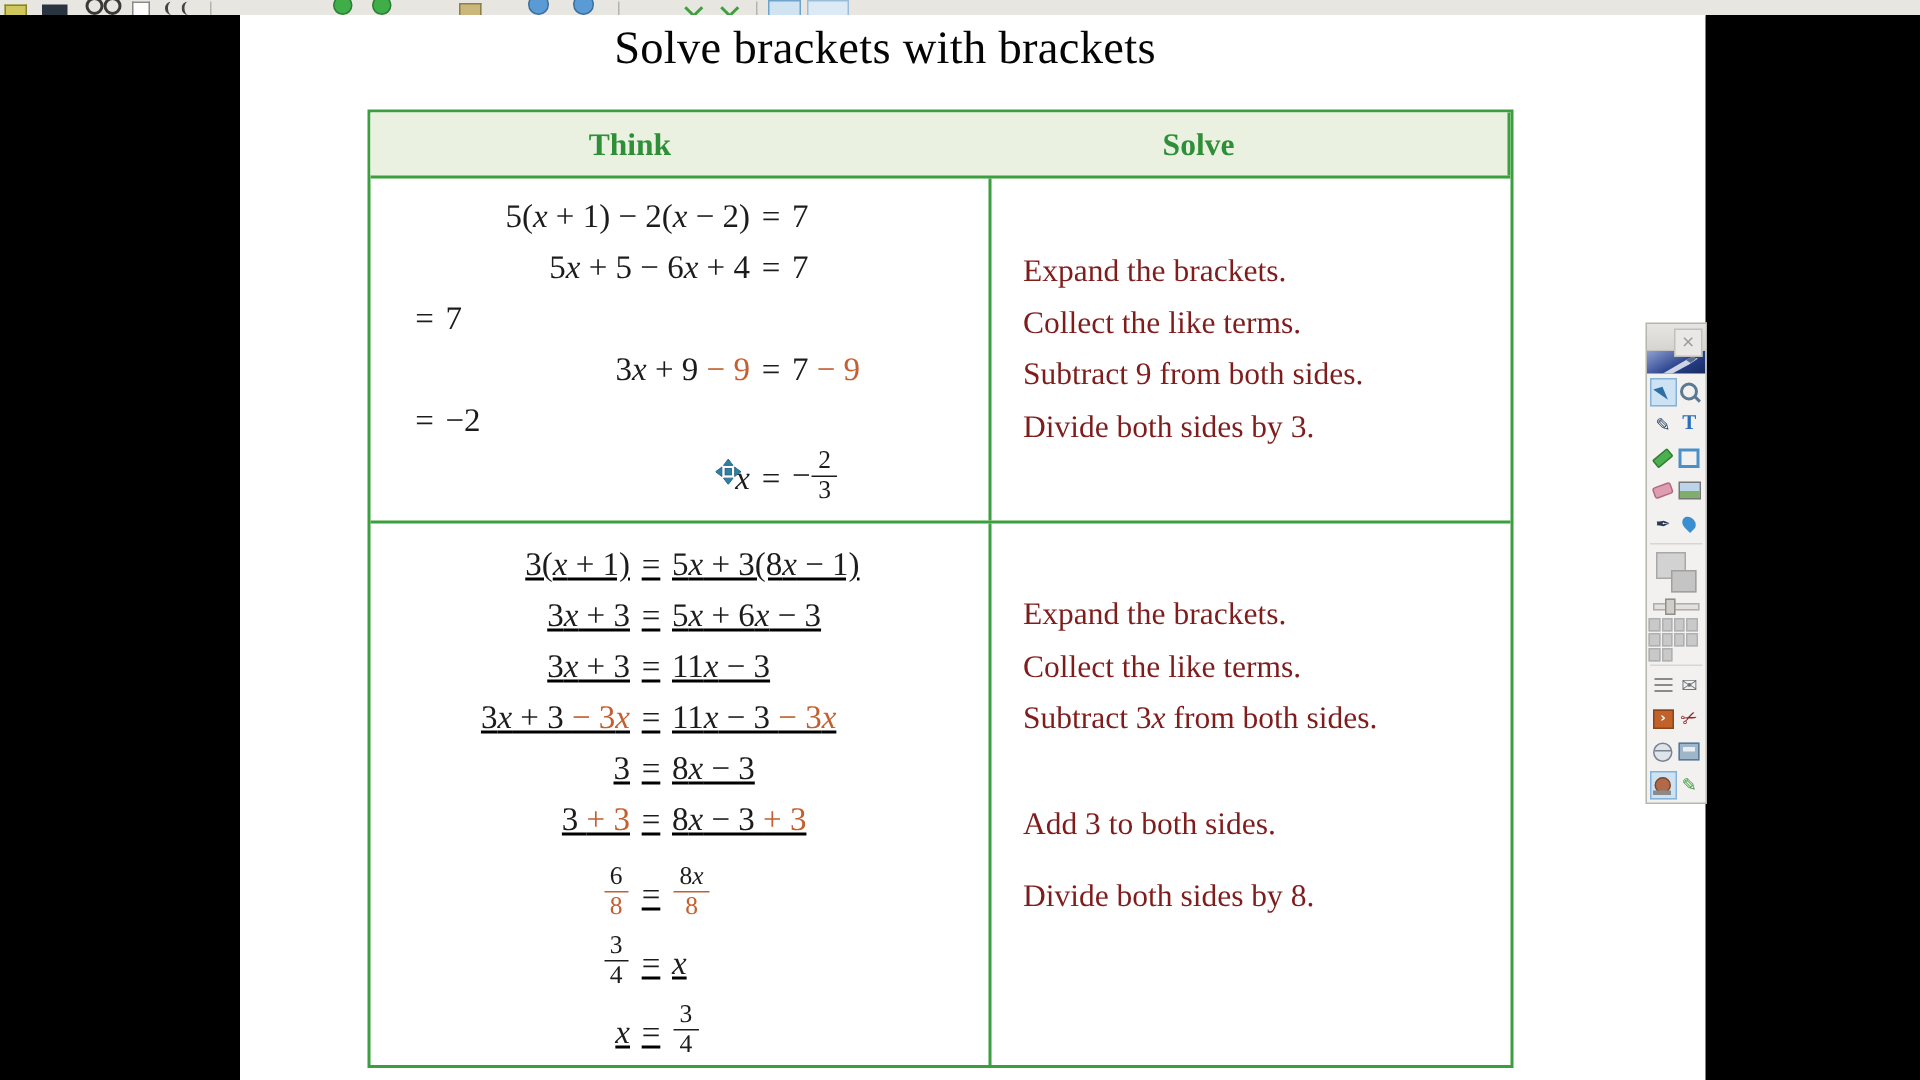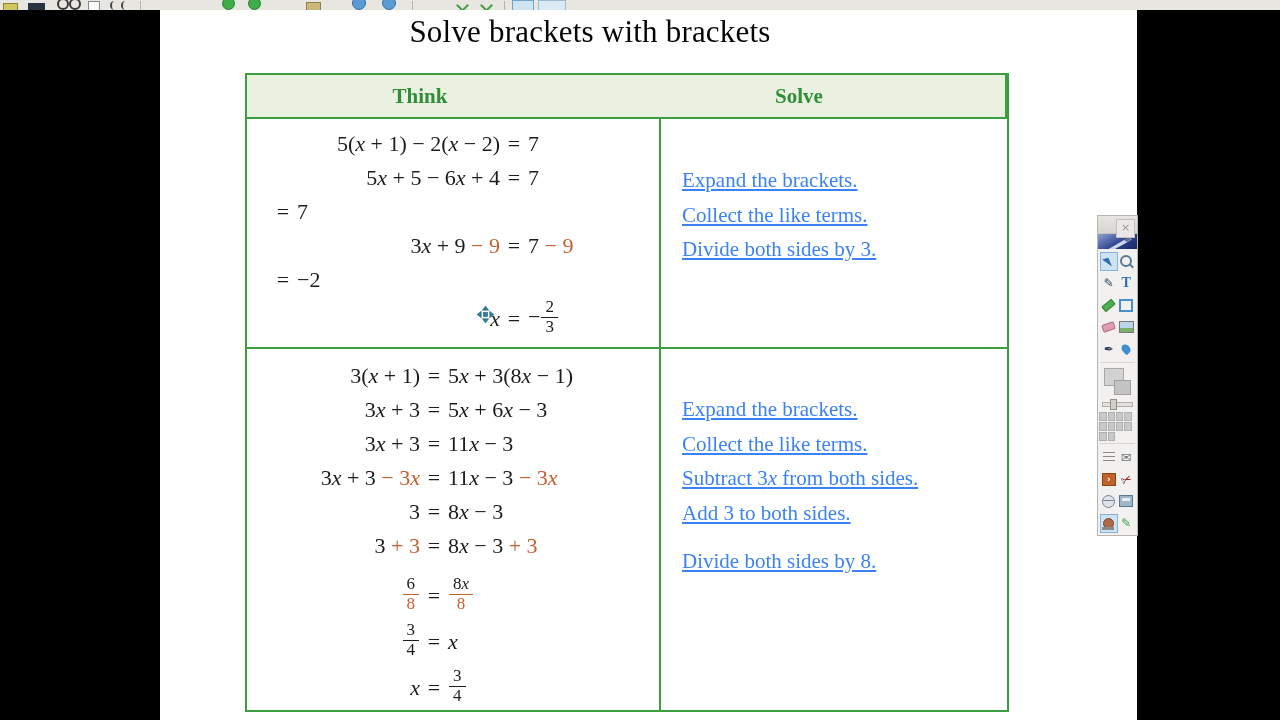--- a/index.html
+++ b/index.html
@@ -15,21 +15,21 @@
   .f-glass1{left:57px;} .f-glass2{left:69px;}
   .f-page{left:88px;width:10px;height:8px;background:#fdfdfd;border:1px solid #888;border-bottom:none;}
   .f-arc1,.f-arc2{width:7px;height:9px;border-left:2px solid #444;border-radius:50% 0 0 50%;bottom:-2px;}
   .f-arc1{left:110px;} .f-arc2{left:121px;}
   .f-sep{width:1px;height:9px;background:#b5b3ac;}
   .s1{left:140px;} .s2{left:412px;} .s3{left:504px;}
   .f-gdot{width:11px;height:11px;border-radius:50%;background:#3fae49;border:1px solid #2a7d33;bottom:-5px;}
   .g1{left:222px;} .g2{left:248px;}
   .f-clip{left:306px;width:13px;height:7px;background:#cbb77a;border:1px solid #8f7f4a;border-bottom:none;}
   .f-bdot{width:12px;height:12px;border-radius:50%;background:#5b9bd5;border:1px solid #3a6f9e;bottom:-6px;}
-  .b1{left:352px;} .b2{left:382px;}
+  .b1{left:352px;} .b2{left:382px;text-decoration:underline;}
   .f-chev{width:7px;height:7px;border-right:2px solid #3f9e3f;border-bottom:2px solid #3f9e3f;
           transform:rotate(45deg);bottom:1px;}
   .c1{left:458px;} .c2{left:482px;}
   .f-active{left:512px;width:20px;height:9px;background:#cfe3f3;border:1px solid #6ea3cc;border-bottom:none;}
   .f-panel{left:538px;width:26px;height:9px;background:#dceaf6;border:1px solid #9bbdd8;border-bottom:none;}
   
   .lbar{position:absolute;left:0;top:10px;width:160px;height:710px;background:#000;}
   .rbar{position:absolute;left:1137px;top:10px;width:143px;height:710px;background:#000;}
   
   .canvas{position:absolute;left:160px;top:10px;width:977px;height:710px;background:#fff;}
@@ -41,21 +41,21 @@
   .th{display:flex;align-items:center;justify-content:center;font-weight:bold;
       font-size:21px;color:#2f8e38;box-sizing:border-box;}
   .th1{width:414px;border-right:2px solid #3c9f3f;}
   .th2{flex:1;}
   .trow{display:flex;box-sizing:border-box;}
   .trow1{height:230px;border-bottom:2px solid #3c9f3f;}
   .trow2{height:361px;}
   .tcell{box-sizing:border-box;}
   .solve-cell{width:414px;border-right:2px solid #3c9f3f;padding-top:8px;}
   .trow2 .solve-cell{padding-top:10px;}
-  .think-cell{flex:1;font-size:21px;color:#3b82f6;padding-left:21px;line-height:34.5px;text-decoration:underline;}
+  .think-cell{flex:1;font-size:21px;color:#7f1d1d;padding-left:21px;line-height:34.5px;}
   .t1{padding-top:44px;} .t2{padding-top:43px;}
   
   .eq-row{display:flex;align-items:center;height:34px;font-size:22px;color:#1c1c1c;padding-left:22px;}
   .eq-row.tall{height:44px;}
   .b2 .eq-row.tall{height:46px;}
   .eq-lhs{text-align:right;white-space:pre;}
   .b1 .eq-lhs{width:231px;} .b2 .eq-lhs{width:151px;}
   .eq-sign{width:28px;text-align:center;}
   .eq-rhs{flex:1;text-align:left;white-space:pre;}
   .it{font-style:italic;}
@@ -190,20 +190,21 @@
                     <rect x="6" y="6" width="4" height="4"></rect>
                   </g>
                 </svg><span class="it">x</span></span>
               <span class="eq-sign">=</span>
               <span class="eq-rhs"><span>−</span><span class="frac"><span class="num"><span>2</span></span><span class="den"><span>3</span></span></span></span>
             </div>
           </div>
         <div class="tcell think-cell t1">
             <div class="think-line"><span>Expand the brackets.</span></div>
             <div class="think-line"><span>Collect the like terms.</span></div>
+            <div class="think-line"><span>Subtract 9 from both sides.</span></div>
             <div class="think-line"><span>Divide both sides by 3.</span></div>
           </div>
       </div>
       <div class="trow trow2">
         <div class="tcell solve-cell b2">
             <div class="eq-row">
               <span class="eq-lhs"><span>3(</span><span class="it">x</span><span> + 1)</span></span>
               <span class="eq-sign">=</span>
               <span class="eq-rhs"><span>5</span><span class="it">x</span><span> + 3(8</span><span class="it">x</span><span> − 1)</span></span>
             </div>
@@ -245,21 +246,21 @@
             <div class="eq-row tall">
               <span class="eq-lhs"><span class="it">x</span></span>
               <span class="eq-sign">=</span>
               <span class="eq-rhs"><span class="frac"><span class="num"><span>3</span></span><span class="den"><span>4</span></span></span></span>
             </div>
           </div>
         <div class="tcell think-cell t2">
             <div class="think-line"><span>Expand the brackets.</span></div>
             <div class="think-line"><span>Collect the like terms.</span></div>
             <div class="think-line"><span>Subtract 3</span><span class="it">x</span><span> from both sides.</span></div>
-            <div class="think-line" style=""><span>Add 3 to both sides.</span></div>
+            <div class="think-line" style="margin-top: 36px;"><span>Add 3 to both sides.</span></div>
             <div class="think-line" style="margin-top: 14px;"><span>Divide both sides by 8.</span></div>
           </div>
       </div>
     </div>
 
     <div class="palette">
       <div class="pal-title">
         <span class="pal-close">×</span>
       </div>
       <div class="pal-banner">

